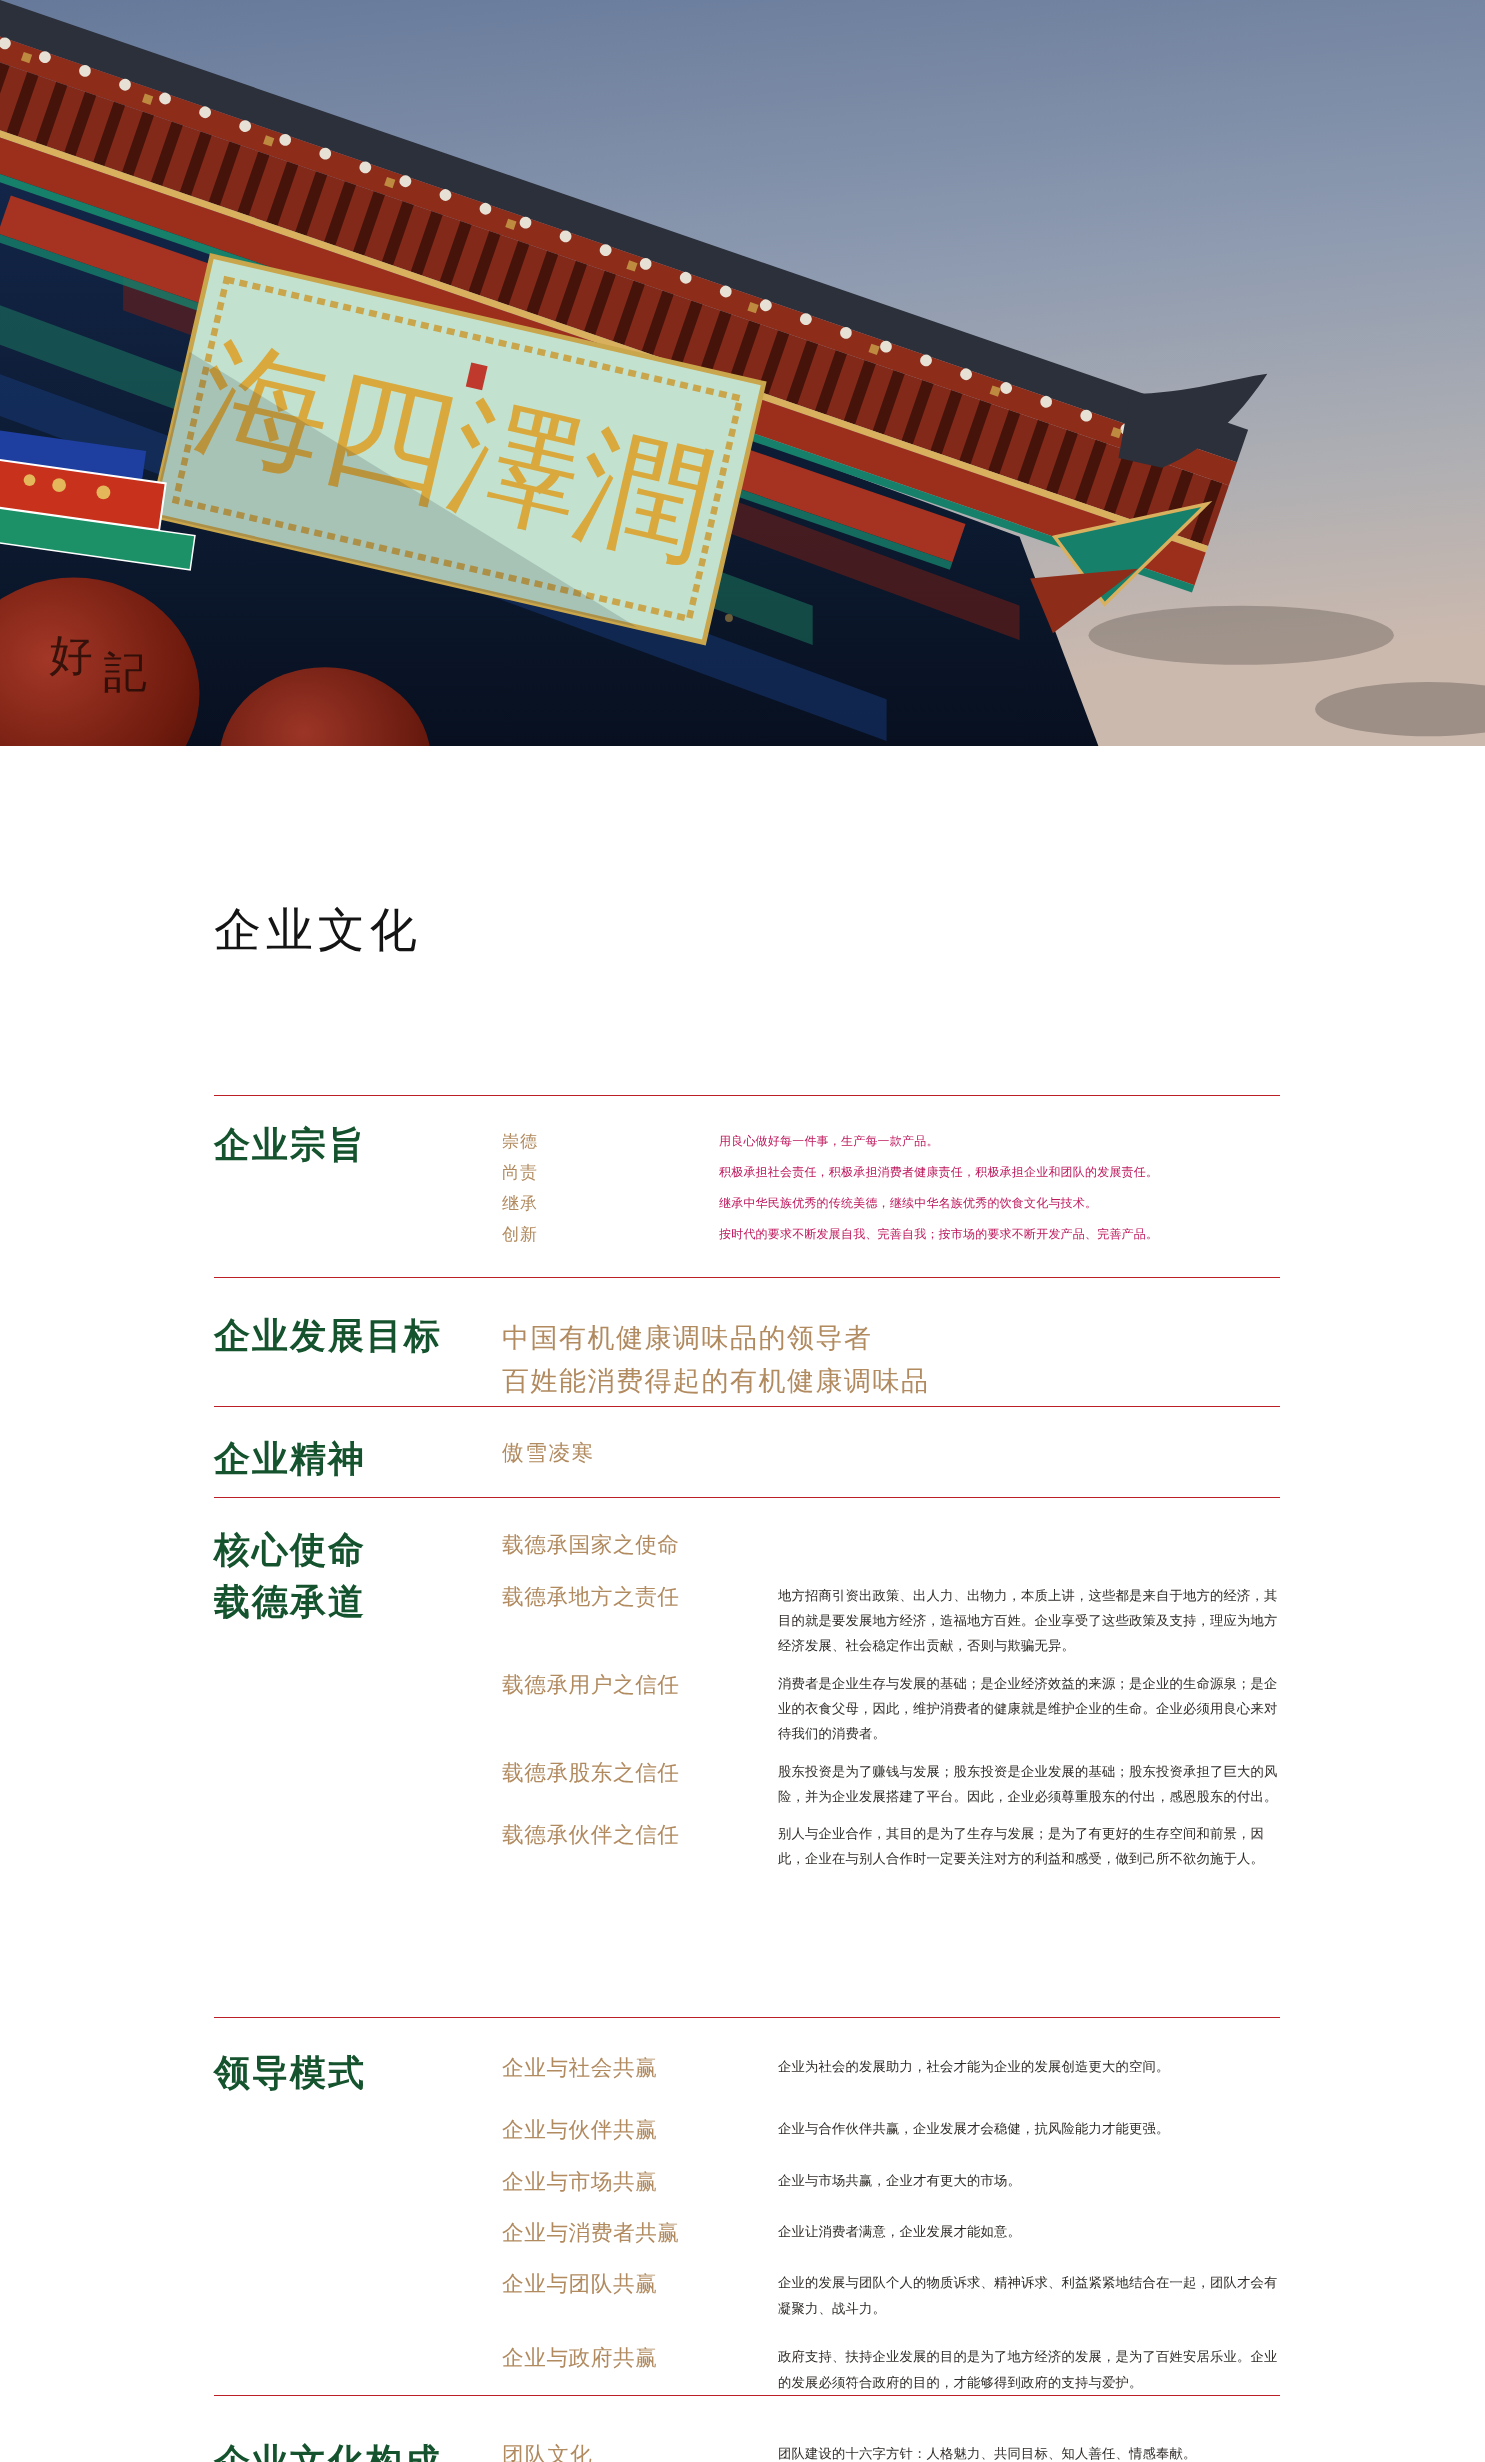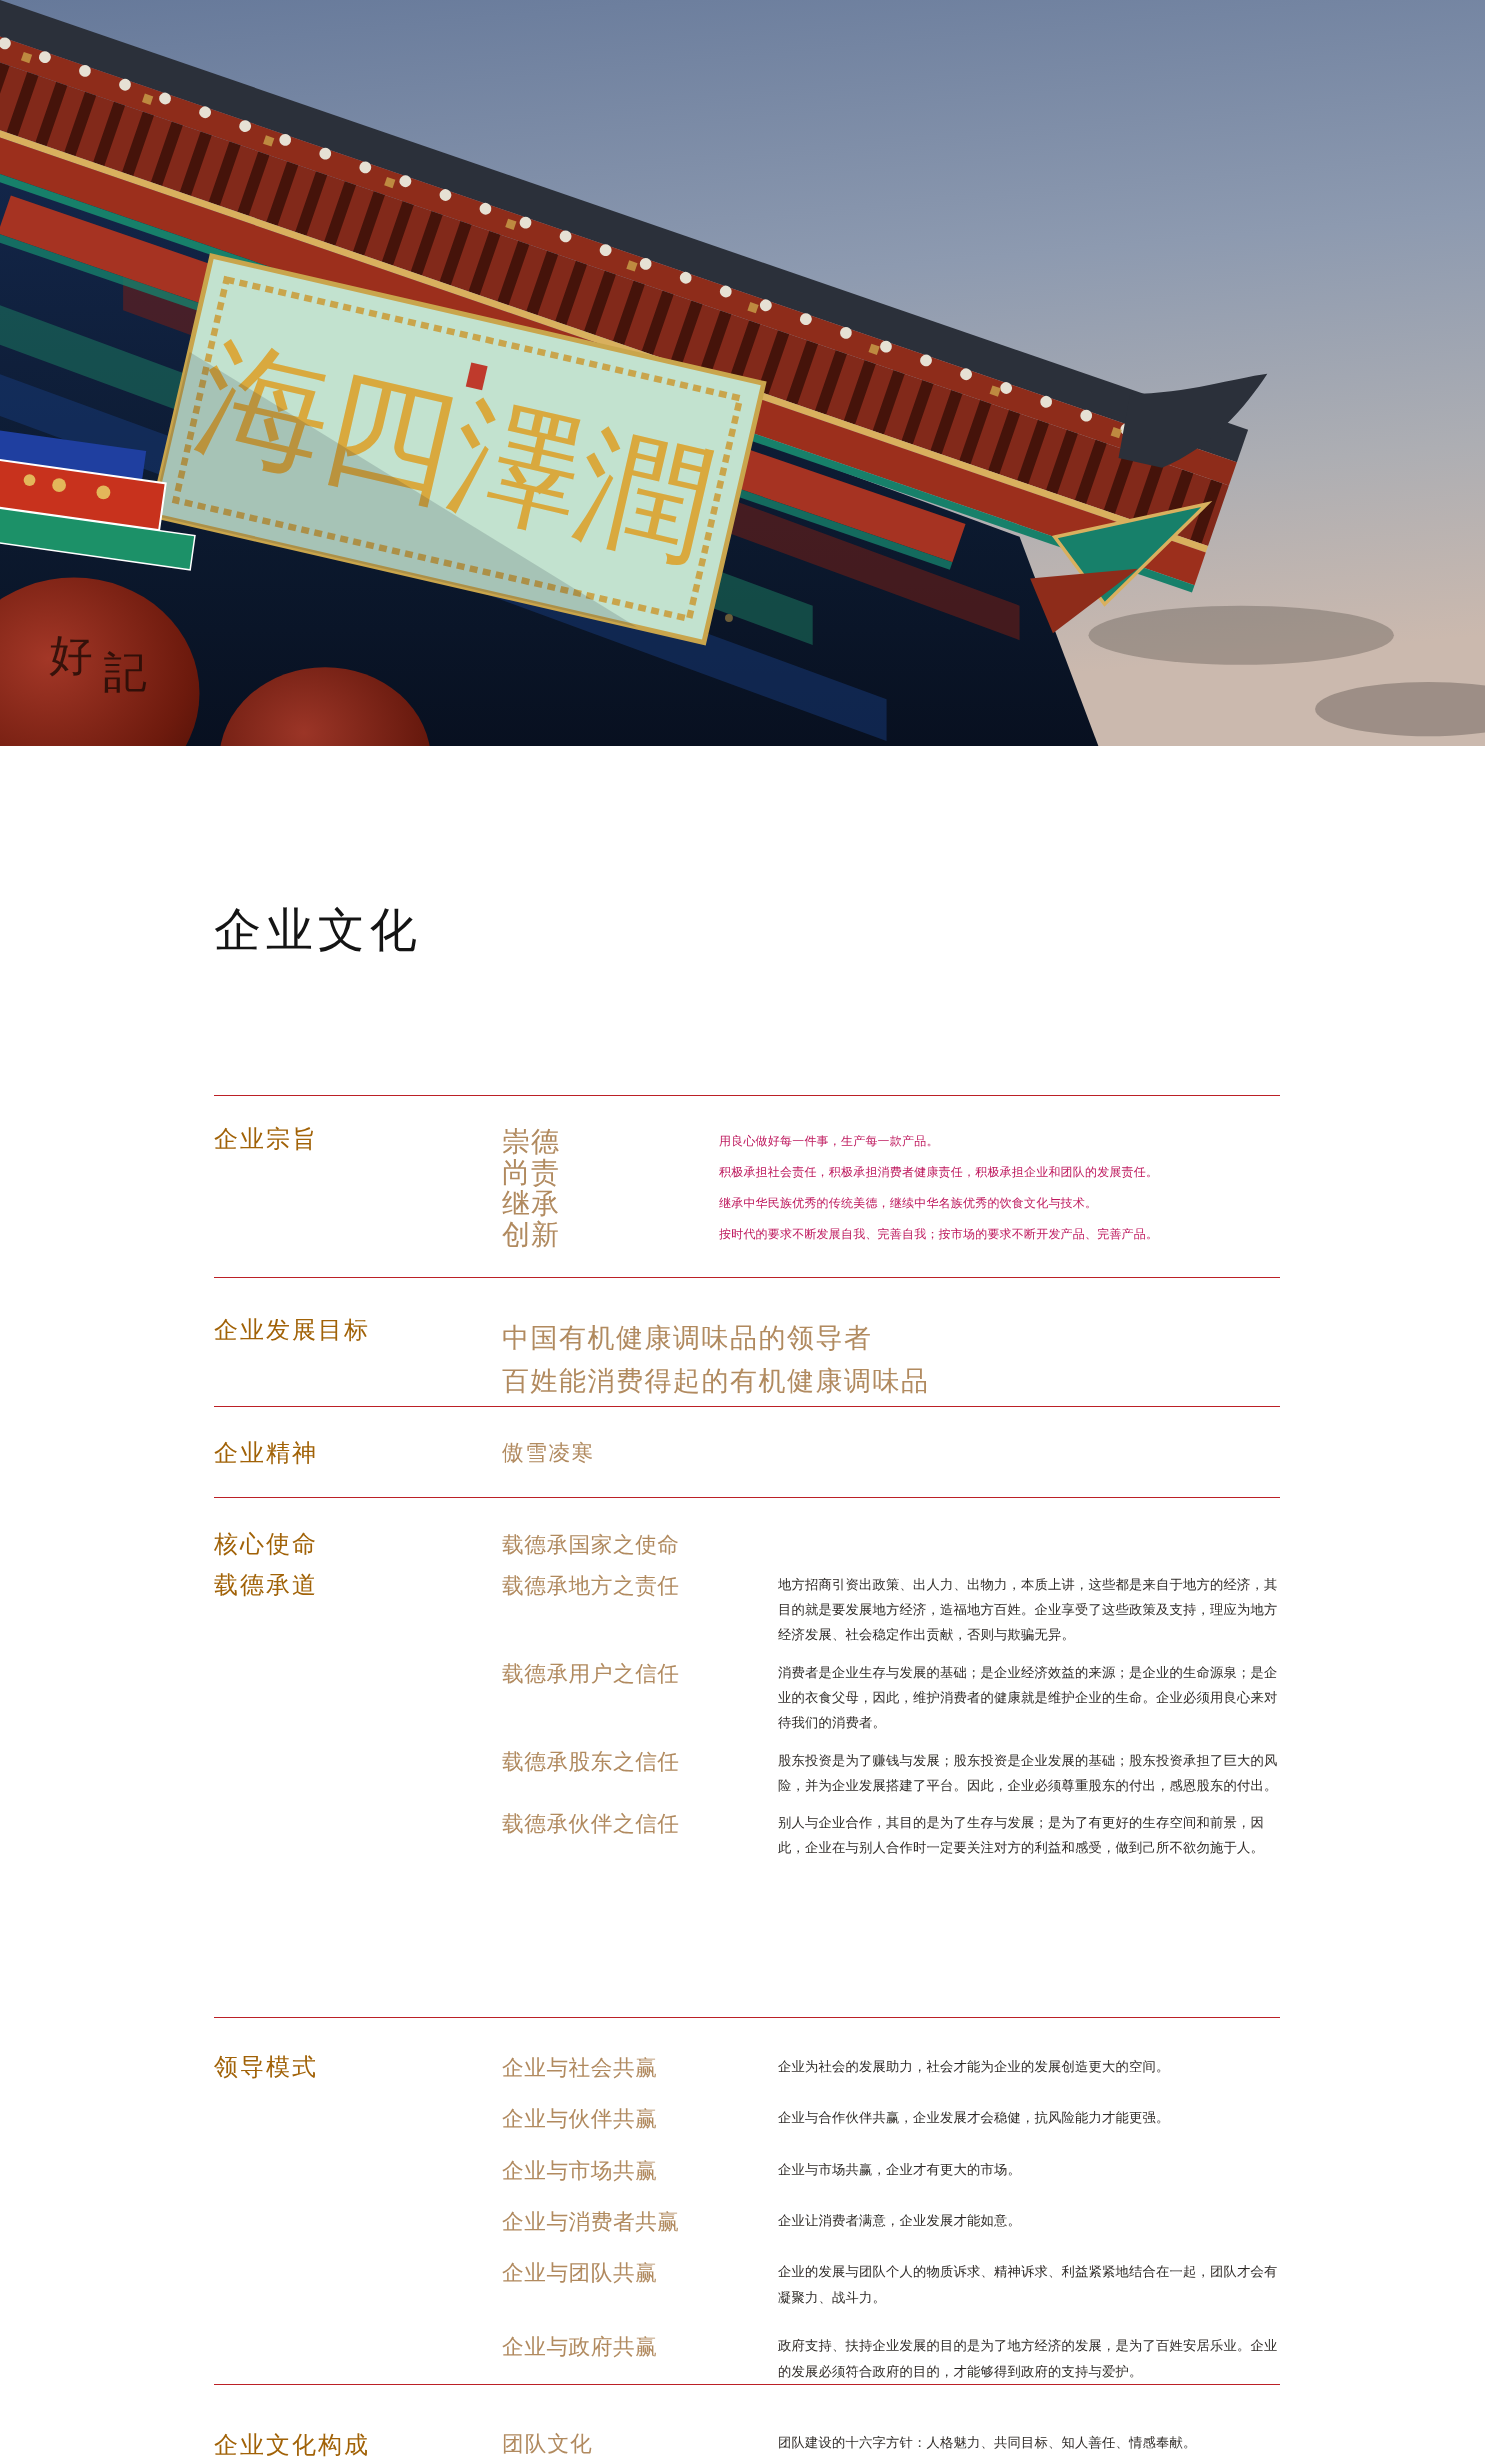--- a/index.html
+++ b/index.html
@@ -6,23 +6,23 @@
   .page{position:relative;width:1486px;height:3067px;background:#ffffff;overflow:hidden;
         font-family:"Liberation Serif","DejaVu Serif",serif;-webkit-font-smoothing:antialiased;}
   .banner{position:absolute;left:0;top:0;width:1486px;height:746px;overflow:hidden;}
   .banner svg{display:block;width:100%;height:100%;}
   .content{position:absolute;left:214px;top:746px;width:1066px;}
   .page-title{margin:154px 0 0 0;font-size:47px;font-weight:400;color:#141414;letter-spacing:4.9px;line-height:1.3;}
   .sec{border-top:1.5px solid #bc2026;}
   .sec-purpose{margin-top:134px;padding:29.5px 0 27.6px 0;}
   .row3{display:grid;grid-template-columns:288px 276px 502px;align-items:start;}
   .row3w{display:grid;grid-template-columns:288px 217px 561px;align-items:start;}
-  .sec-title{font-size:24px;color:#a16207;letter-spacing:2px;line-height:1.1;font-weight:400;}
+  .sec-title{font-size:36px;color:#14532d;letter-spacing:2px;line-height:1.1;font-weight:700;}
   .tan{color:#b18a5f;}
-  .sub{font-size:28px;line-height:31px;letter-spacing:1px;}
+  .sub{font-size:17px;line-height:31px;letter-spacing:1px;}
   .desc{font-size:12px;line-height:31px;color:#be185d;letter-spacing:0.2px;}
   .sec-goal{padding:39px 0 0 0;min-height:129px;box-sizing:border-box;}
   .goal-line{font-size:27px;line-height:43px;letter-spacing:1.5px;}
   .sec-spirit{padding:32.5px 0 0 0;min-height:91px;box-sizing:border-box;}
   .spirit-line{font-size:21.7px;line-height:27.6px;letter-spacing:1.5px;}
   .sec-mission{padding:32.5px 0 0 0;min-height:520px;box-sizing:border-box;}
   .mrow{display:grid;grid-template-columns:288px 276px 502px;align-items:start;margin-bottom:12.8px;}
   .mlabel{font-size:21.7px;line-height:28.6px;letter-spacing:0.5px;}
   .mdesc{font-size:13.3px;line-height:25px;color:#2f2b28;letter-spacing:0.2px;}
   .sec-lead{padding:36px 0 0 0;min-height:364px;box-sizing:border-box;}

